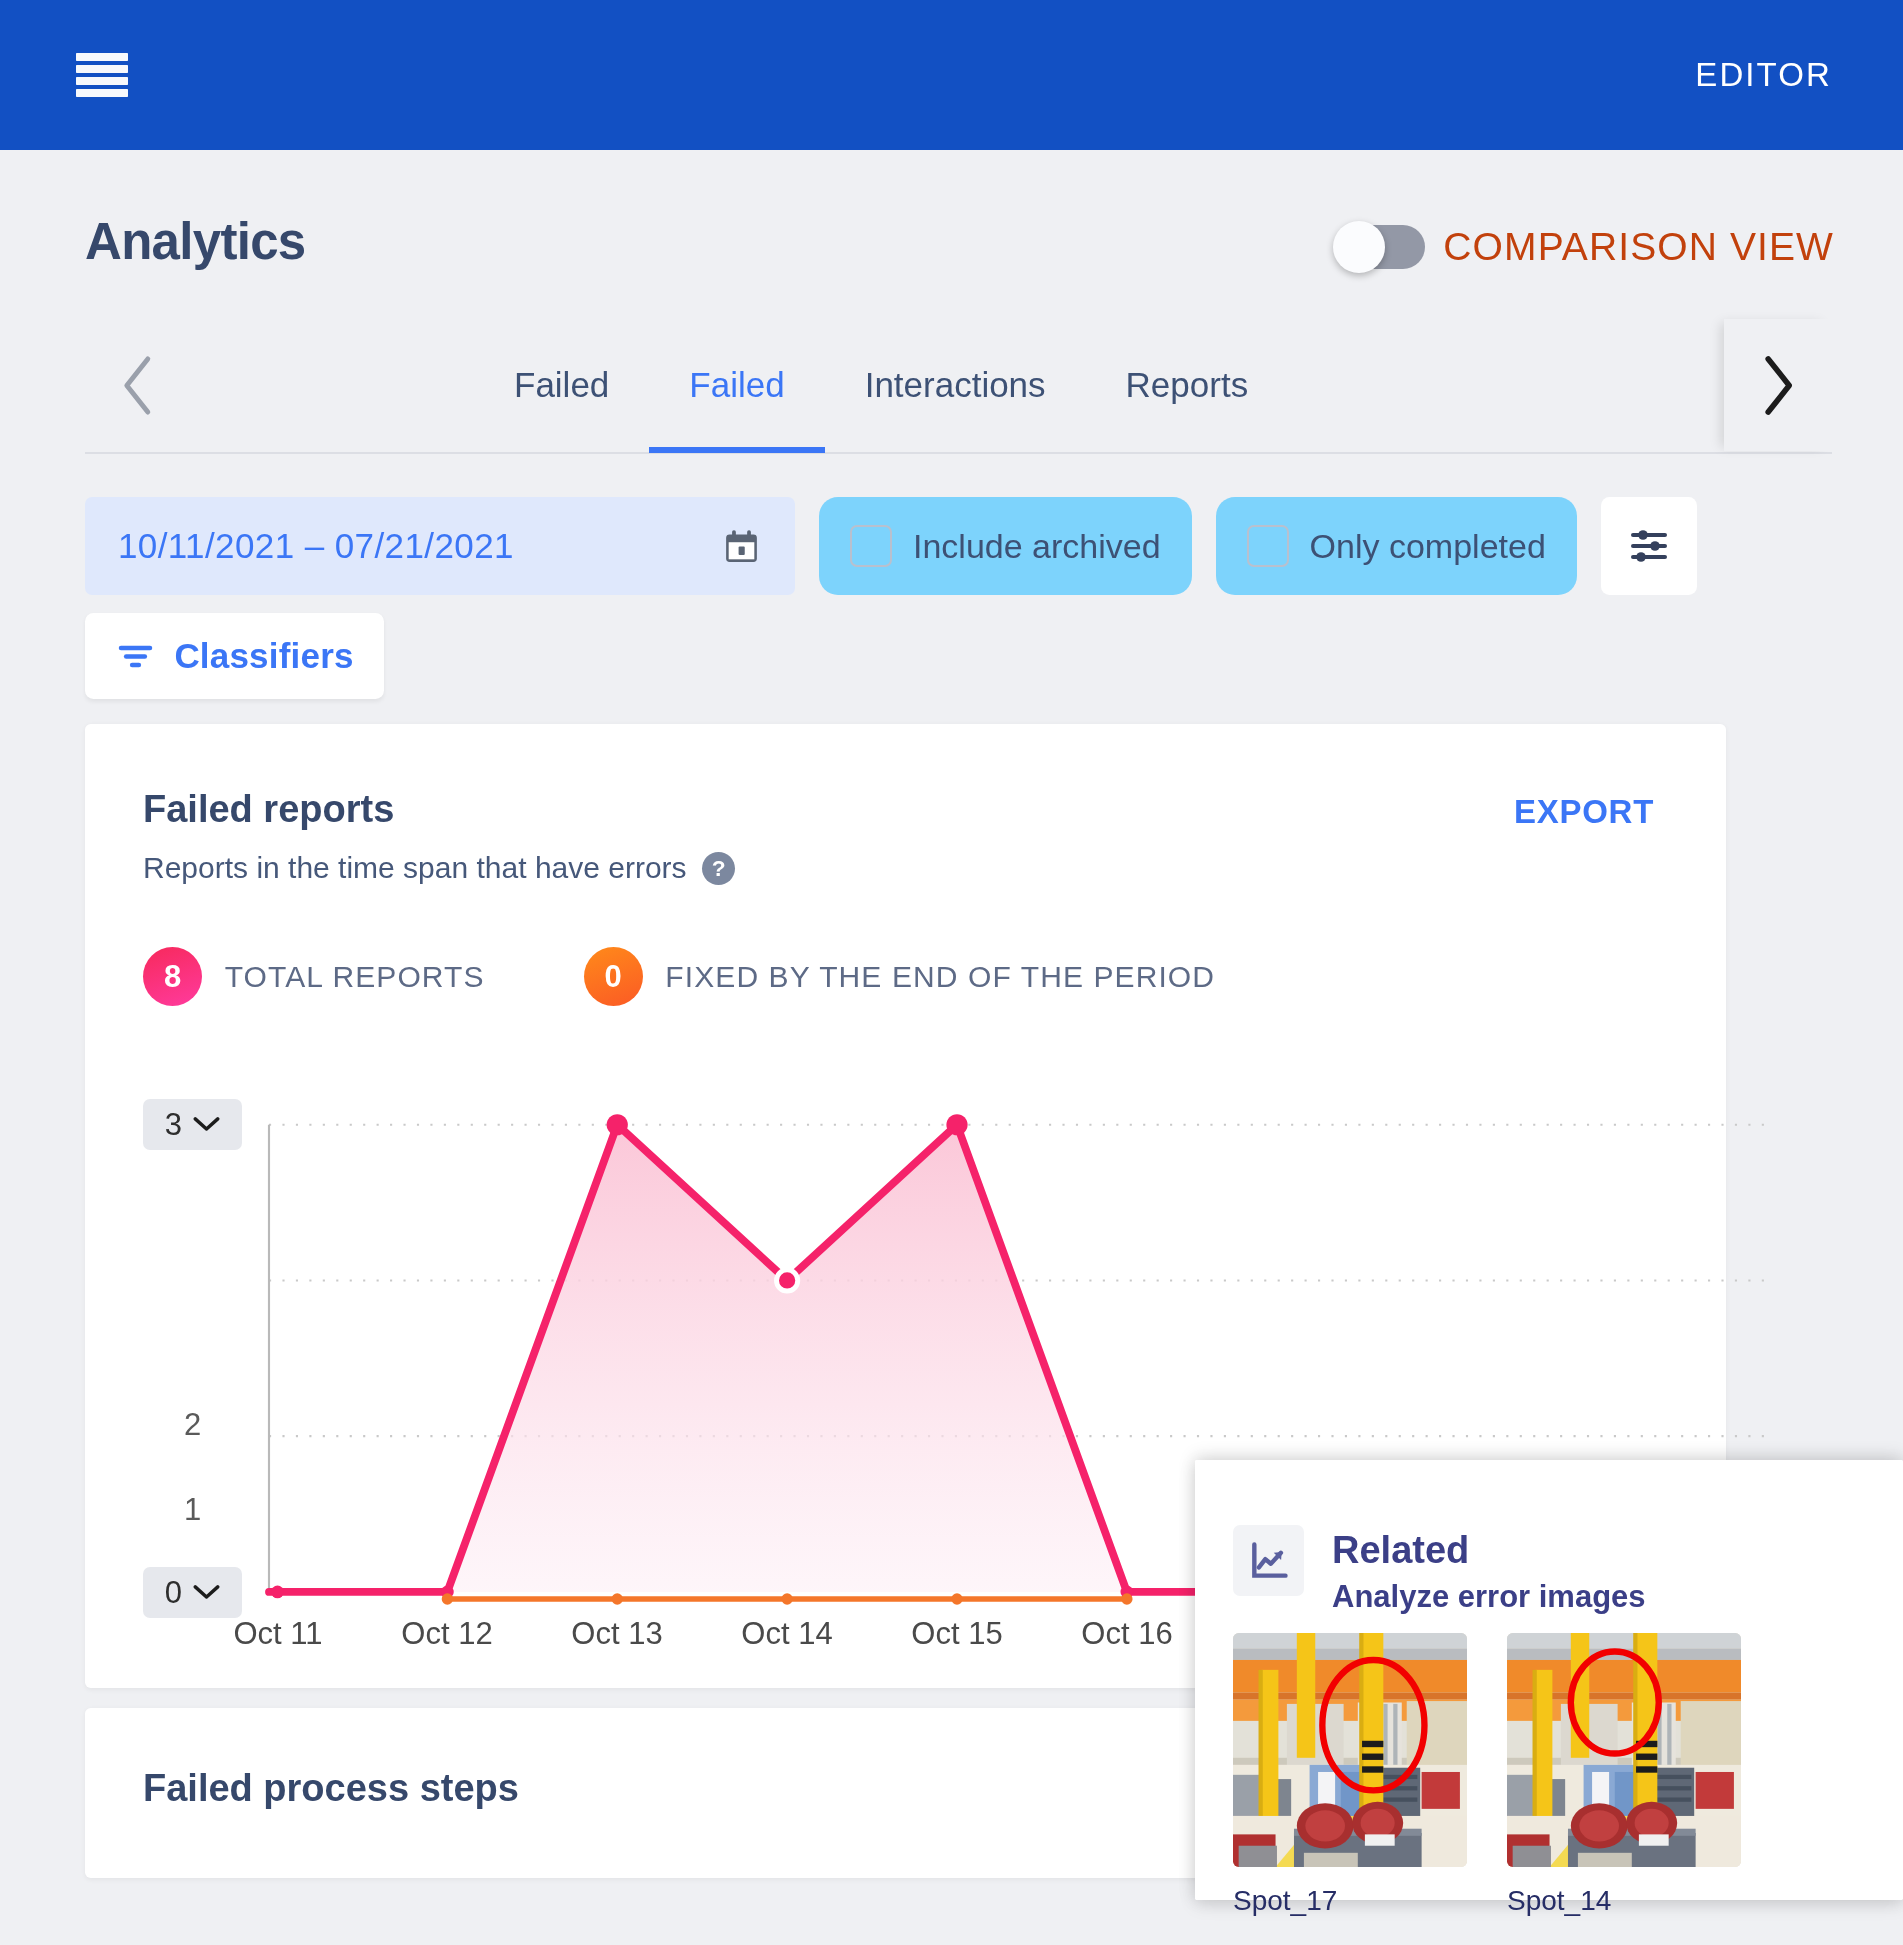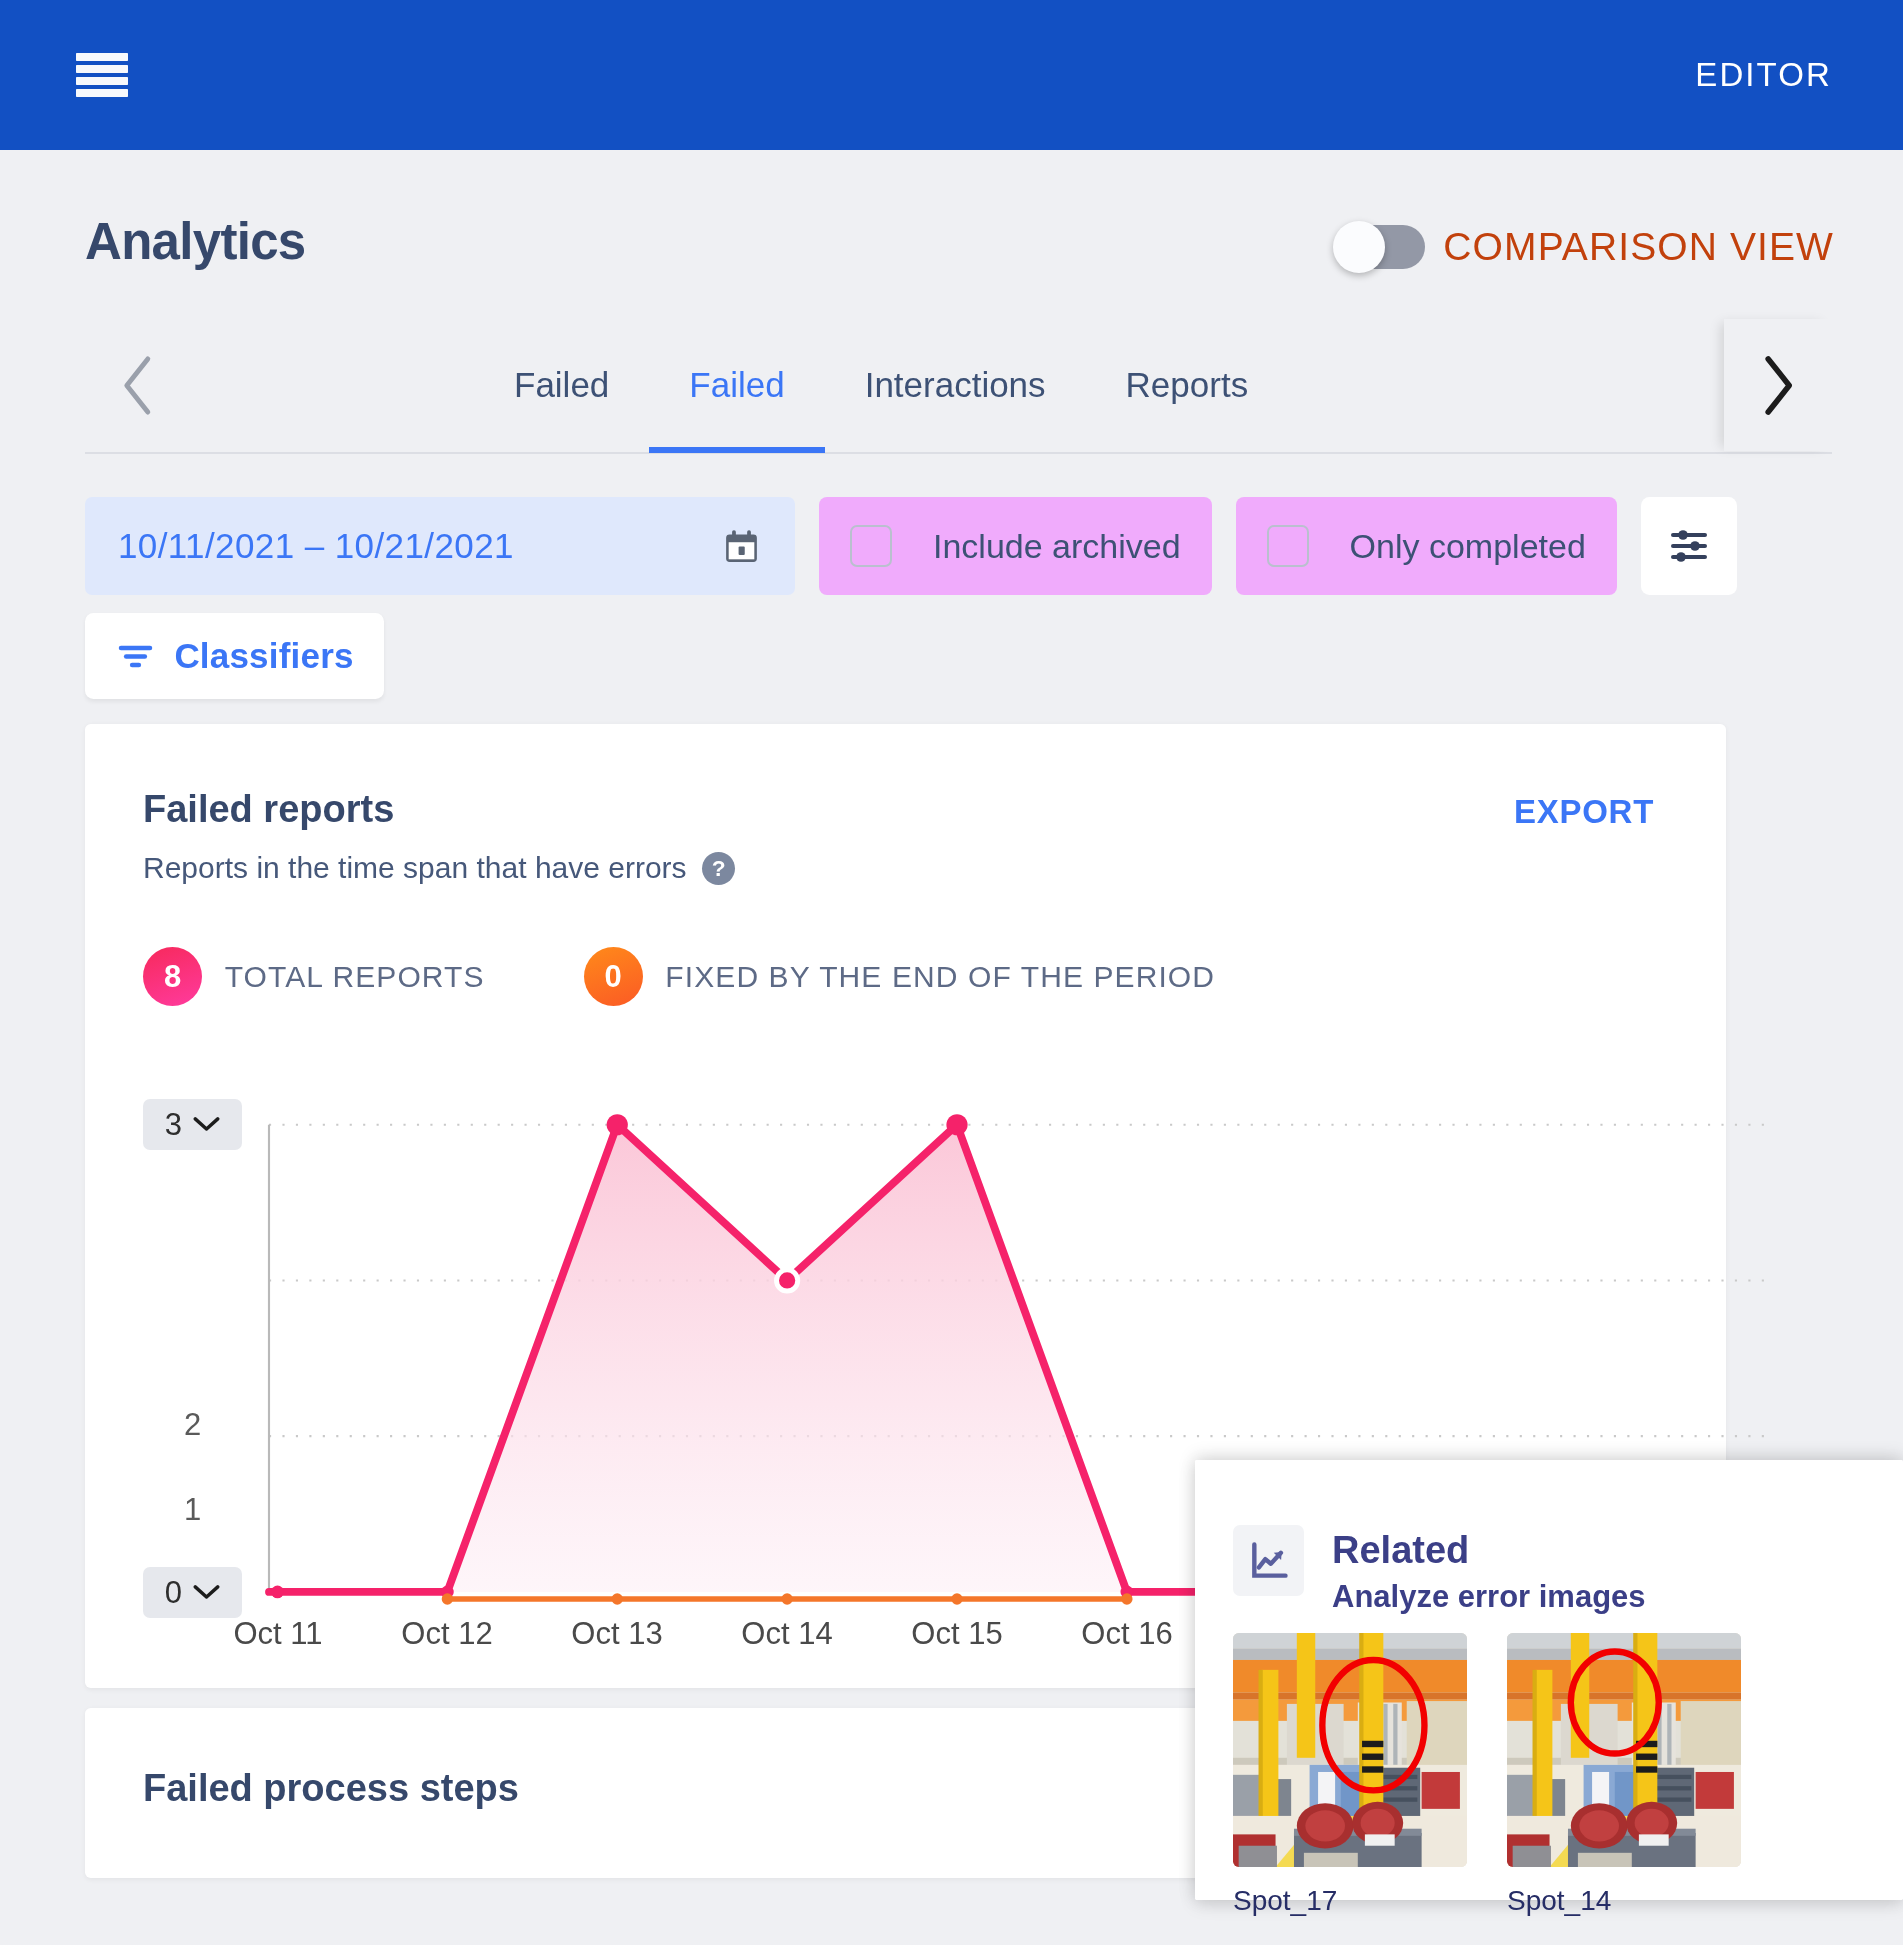--- a/index.html
+++ b/index.html
@@ -112,22 +112,22 @@
     width: 710px; height: 98px;
     background: #dfe8fc; border-radius: 7px;
     display: flex; align-items: center; padding: 0 33px;
     cursor: pointer;
   }
   .daterange .dates {
     flex: 1; font-size: 35px; color: #3b76f6; letter-spacing: 0.4px;
   }
   .cal-icon { width: 41px; height: 41px; flex: 0 0 auto; }
   .chipbox {
-    height: 98px; background: #f0abfc; border-radius: 8px;
-    display: flex; align-items: center; padding: 0 31px; gap: 41px;
+    height: 98px; background: #7dd3fc; border-radius: 19px;
+    display: flex; align-items: center; padding: 0 31px; gap: 21px;
     cursor: pointer;
   }
   .cb {
     width: 42px; height: 42px; border: 2.8px solid #b9c0ce;
     border-radius: 7px; flex: 0 0 auto;
   }
   .chipbox .lbl { font-size: 34px; color: #3d5175; white-space: nowrap; }
   .iconbtn {
     width: 96px; height: 98px; background: #ffffff; border-radius: 8.5px;
     display: flex; align-items: center; justify-content: center; cursor: pointer;
@@ -297,21 +297,21 @@
   </div>
   <div class="tab-arrow-right">
     <svg width="42" height="65" viewBox="0 0 60 92">
       <path d="M16 8 L46 46 L16 84" stroke="#1c1c1c" stroke-width="8" fill="none" stroke-linecap="round" stroke-linejoin="round"></path>
     </svg>
   </div>
 </div>
 
 <div class="filter-row">
   <div class="daterange">
-    <div class="dates">10/11/2021 – 10/21/2021</div>
+    <div class="dates">10/11/2021 – 07/21/2021</div>
     <svg class="cal-icon" viewBox="0 0 24 24">
       <rect x="3" y="5" width="18" height="16" rx="2" fill="#5a6474"></rect>
       <rect x="4.5" y="9.5" width="15" height="10" fill="#ffffff"></rect>
       <rect x="6.5" y="2.5" width="2.2" height="4.5" rx="1" fill="#5a6474"></rect>
       <rect x="15.3" y="2.5" width="2.2" height="4.5" rx="1" fill="#5a6474"></rect>
       <rect x="10.3" y="12" width="3.6" height="5" rx="0.6" fill="#5a6474"></rect>
     </svg>
   </div>
 
   <div class="chipbox">

